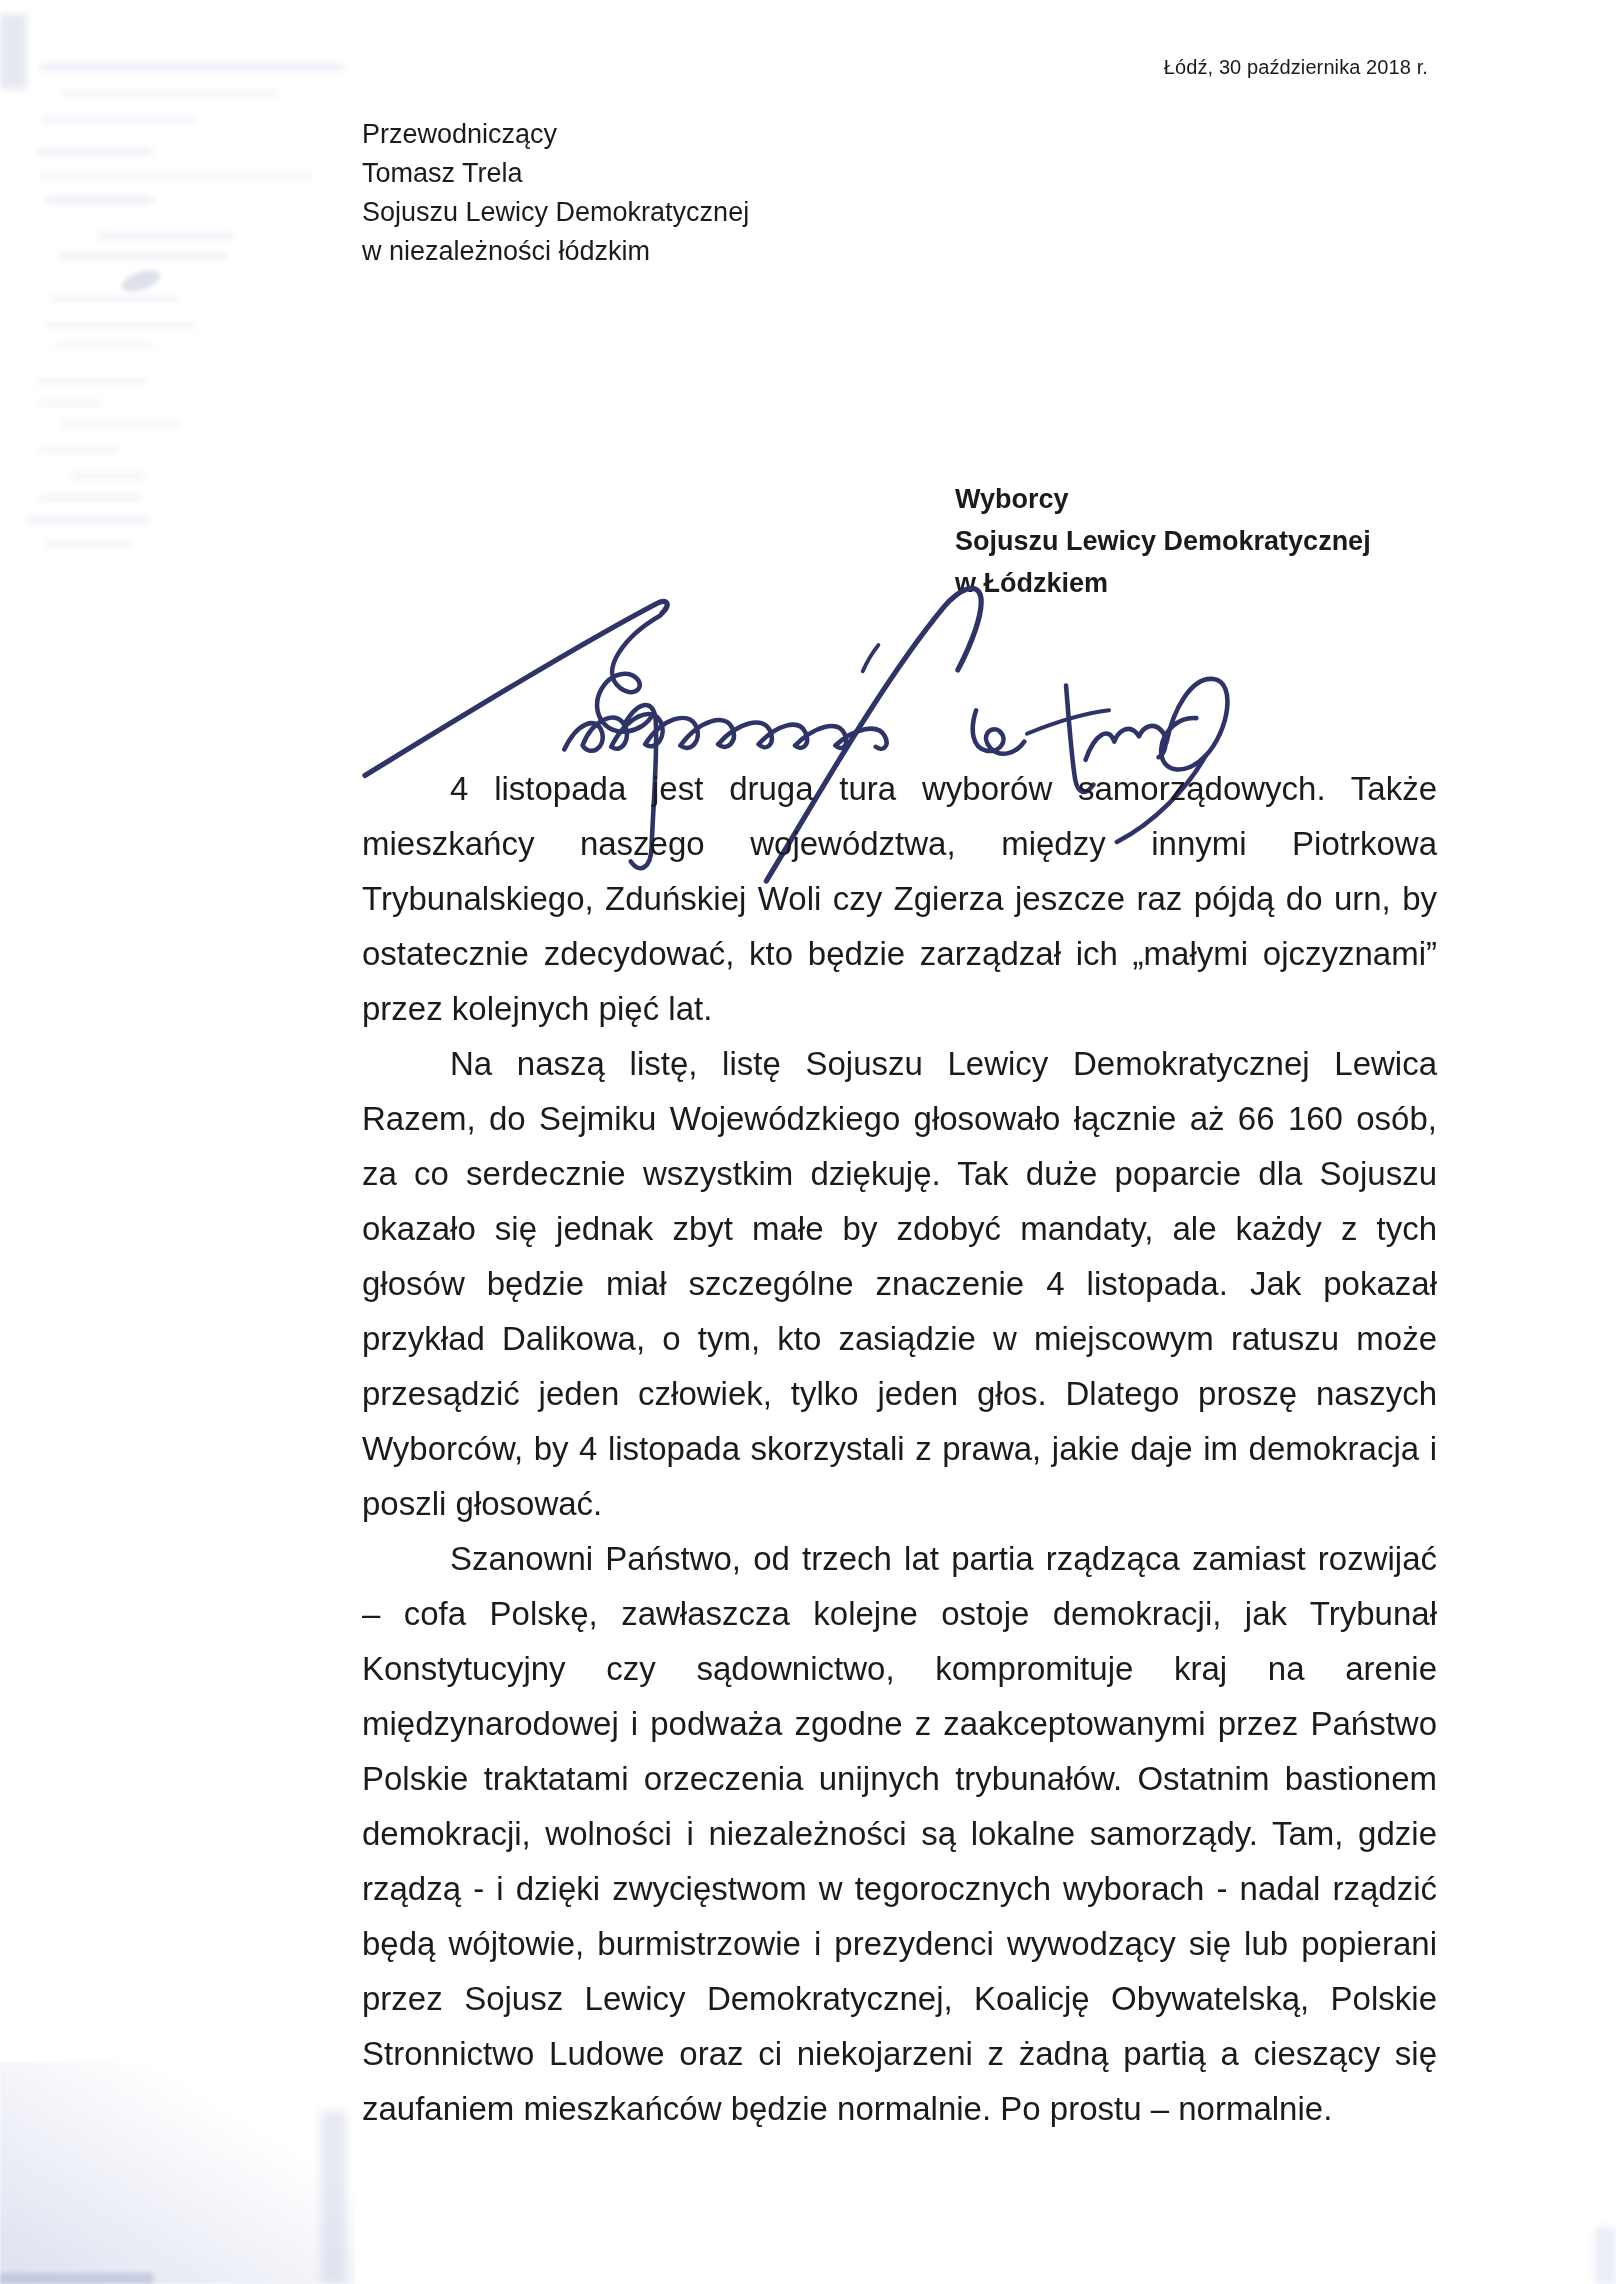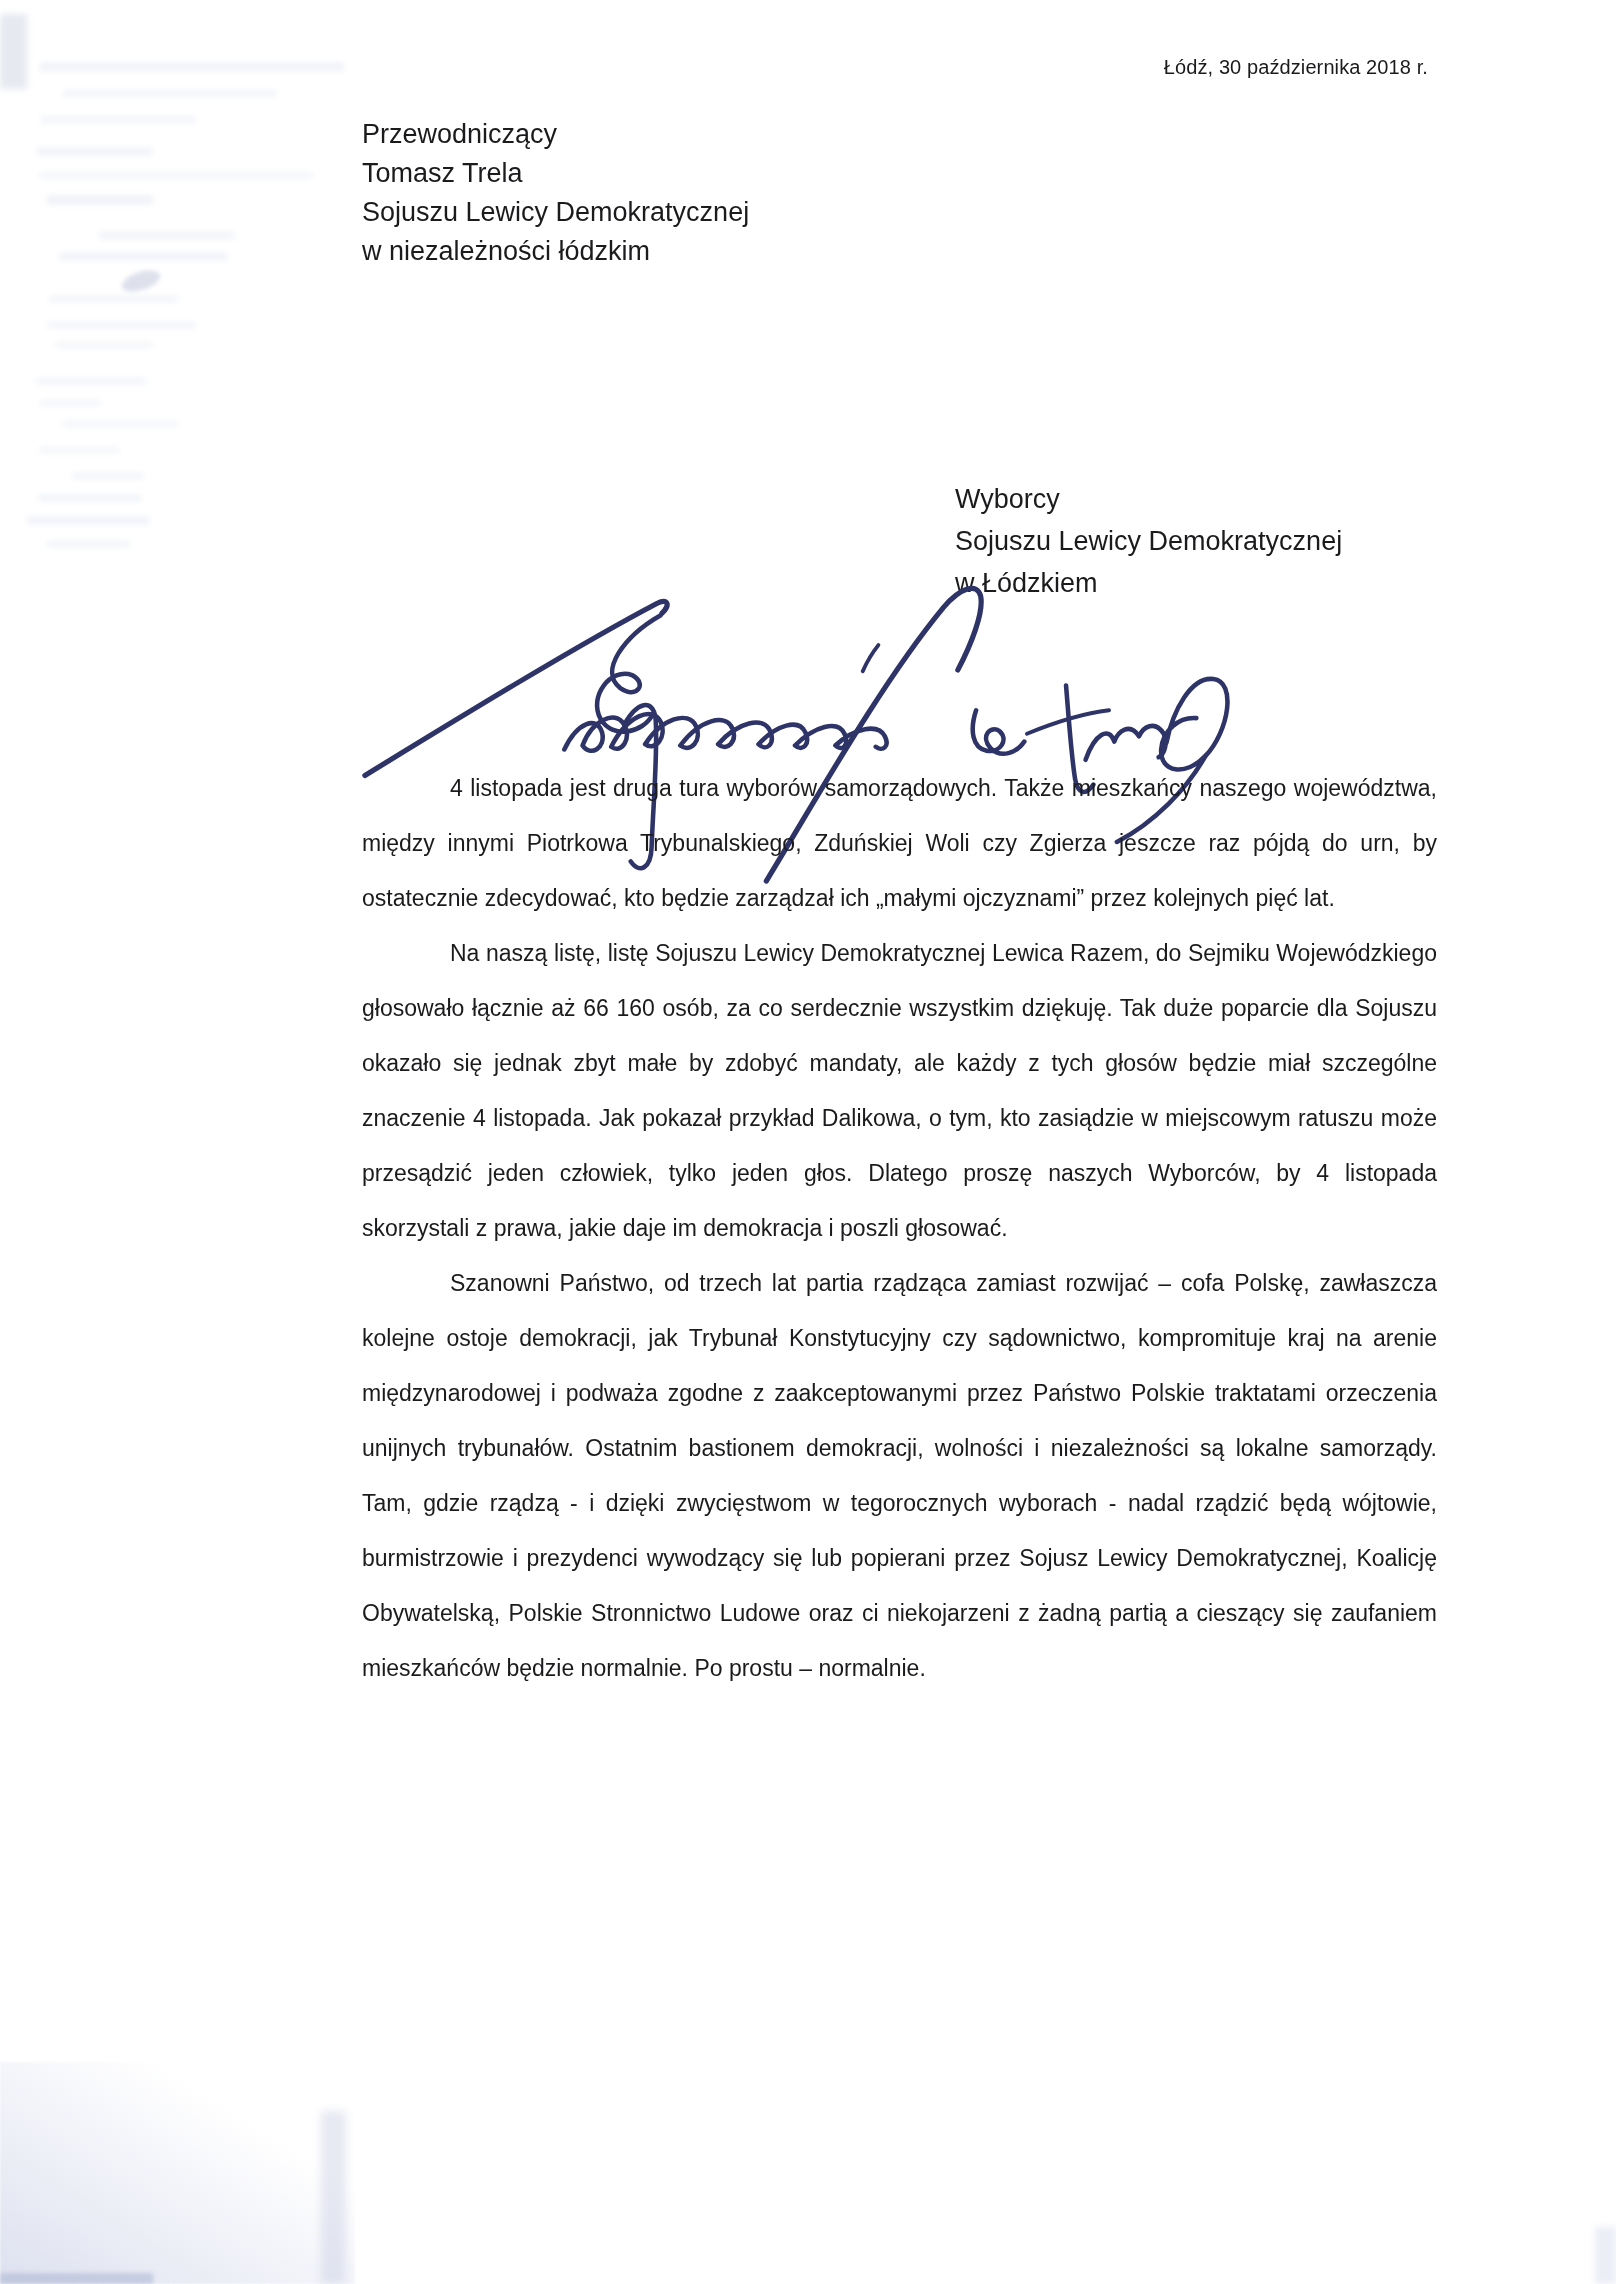--- a/index.html
+++ b/index.html
@@ -36,30 +36,30 @@
     left: 362px;
     font-size: 27px;
     line-height: 39px;
   }
   
   .recipient {
     position: absolute;
     top: 478px;
     left: 955px;
     font-size: 27px;
-    font-weight: normal;
+    font-weight: bold;
     line-height: 42px;
   }
   
   .letter-body {
     position: absolute;
     top: 761px;
     left: 362px;
     width: 1075px;
-    font-size: 23px;
+    font-size: 33px;
     line-height: 55px;
     text-align: justify;
   }
   .letter-body p {
     margin: 0;
     padding: 0;
     text-indent: 88px;
   }
   
   .signature-svg {

